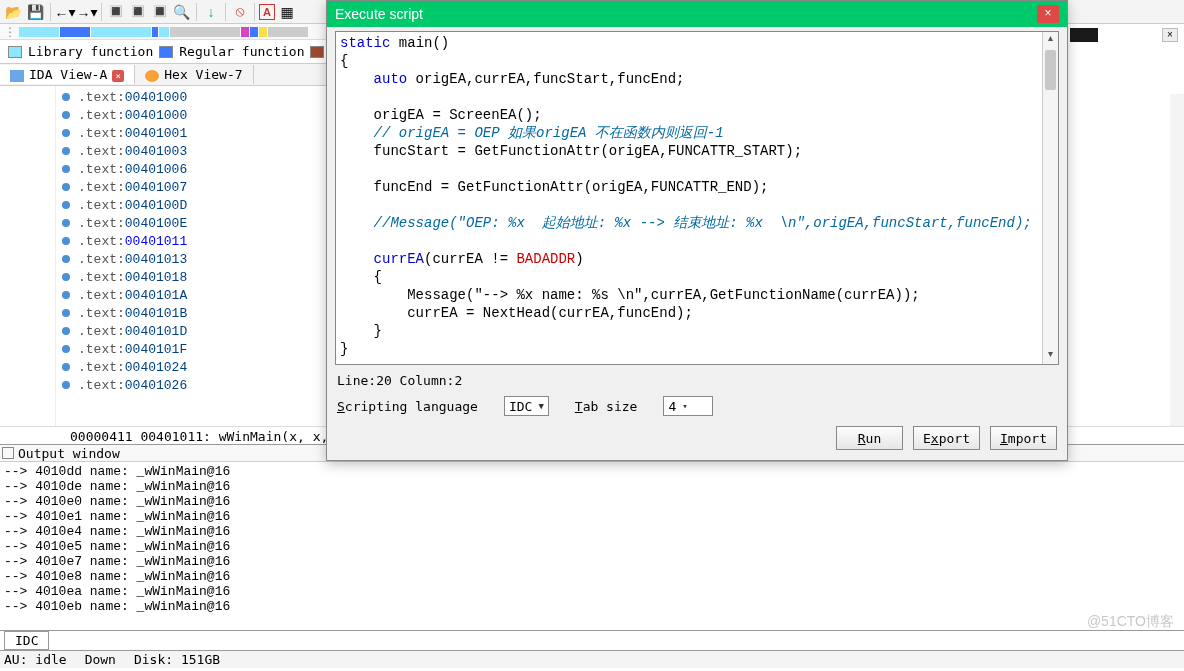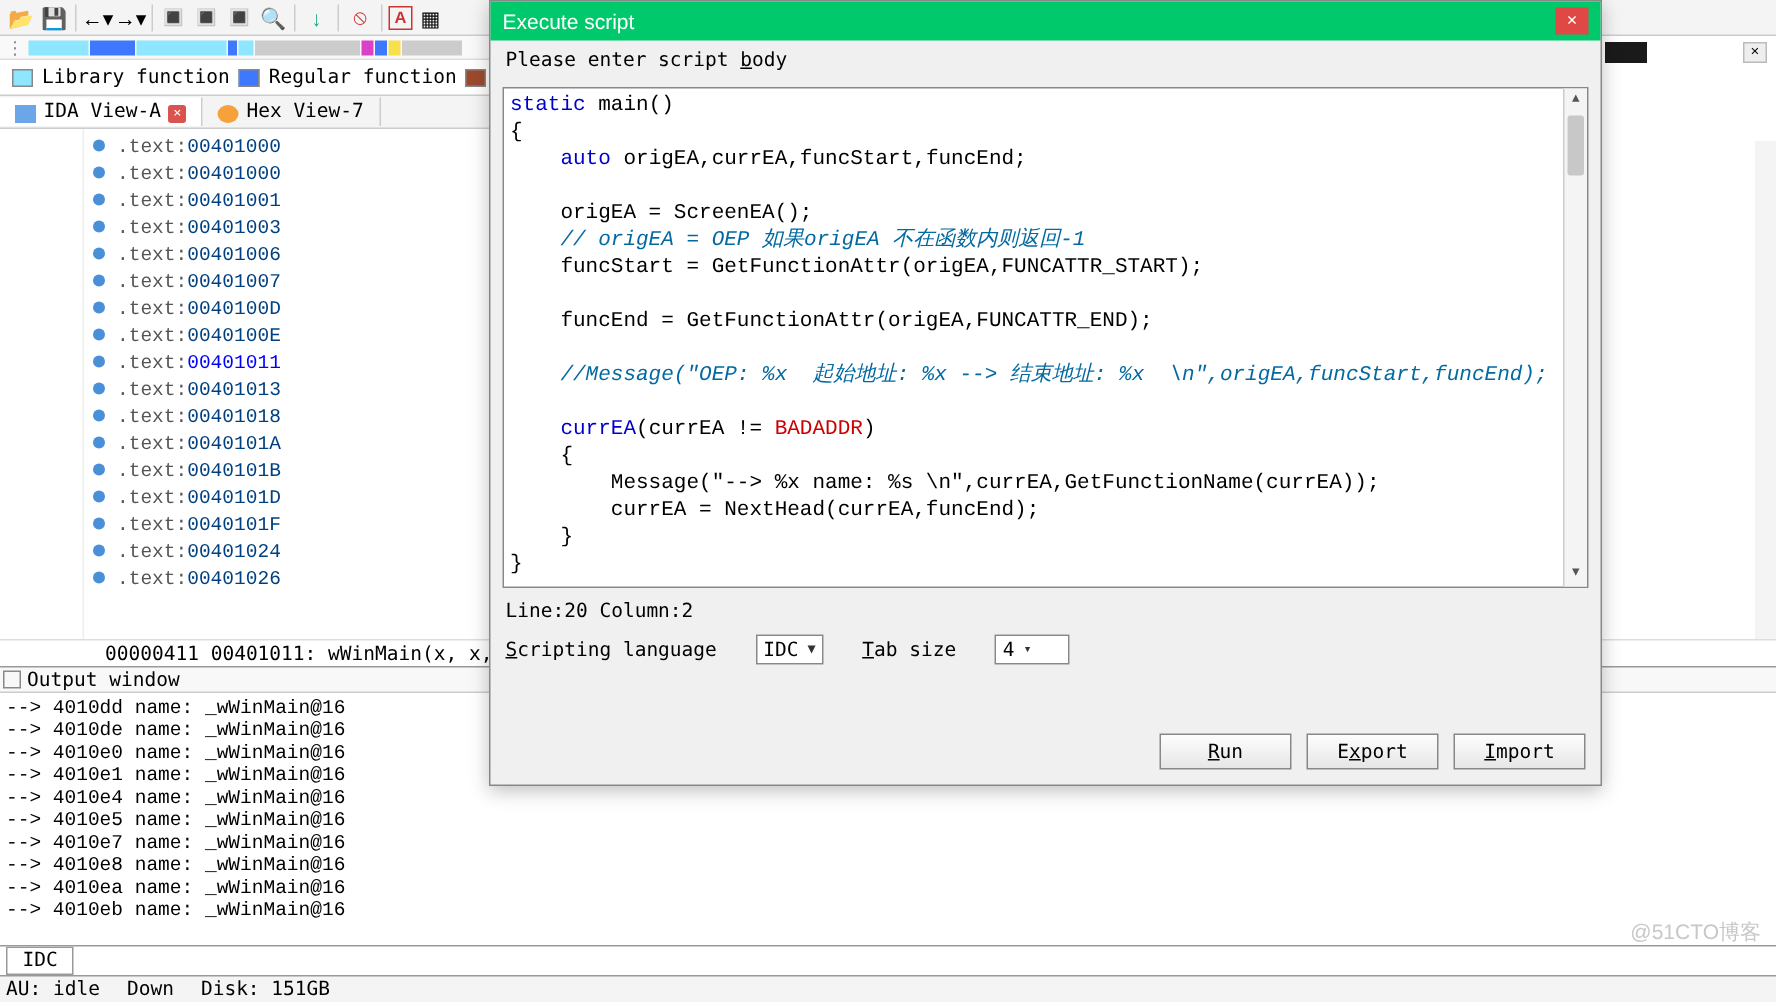--- a/index.html
+++ b/index.html
@@ -100,21 +100,21 @@
 .editor .err { color: #cc0000; }
 .scrollbar { width: 16px; background: #f4f4f4; border-left: 1px solid #ccc; position: relative; }
 .scrollbar .up, .scrollbar .down { height: 16px; text-align: center; font-size: 10px; color: #555; cursor: pointer; }
 .scrollbar .thumb { position: absolute; left: 2px; right: 2px; top: 18px; height: 40px; background: #c8c8c8; border-radius: 2px; }
 .dialog-footer1 { padding: 4px 10px; font-family: Consolas, monospace; font-size: 13px; display: flex; align-items: center; gap: 10px; }
 .dialog-footer1 .info { flex: 0 0 auto; }
 .dialog-footer2 { padding: 4px 10px 10px; display: flex; align-items: center; gap: 26px; font-family: Consolas, monospace; font-size: 13px; }
 .combo { border: 1px solid #888; background: #fff; height: 20px; padding: 0 4px; font-family: inherit; font-size: inherit; display: flex; align-items: center; gap: 6px; cursor: pointer; }
 .combo .arr { font-size: 9px; color: #333; }
 .dialog-buttons { padding: 0 10px 10px; display: flex; justify-content: flex-end; gap: 10px; }
-.dbtn { width: 88px; height: 24px; border: 1px solid #888; background: linear-gradient(#fdfdfd,#e6e6e6); font-family: Consolas, monospace; font-size: 13px; cursor: pointer; margin-top: 36px; }
+.dbtn { width: 67px; height: 24px; border: 1px solid #888; background: linear-gradient(#fdfdfd,#e6e6e6); font-family: Consolas, monospace; font-size: 13px; cursor: pointer; }
 
 
 .rightpanel { position: absolute; right: 0; top: 24px; width: 120px; height: 70px; background: #fff; }
 .rp-bar1 { height: 14px; background: #1a1a1a; width: 28px; margin: 4px 0 0 6px; }
 .rp-close { width: 16px; height: 14px; background: #eee; border: 1px solid #bbb; font-size: 10px; text-align: center; line-height: 12px; position: absolute; top: 4px; right: 6px; cursor: pointer; }
 
 .watermark { position: absolute; right: 10px; bottom: 40px; color: #c8c8c8; font-size: 14px; font-family: sans-serif; }
 
 u.accel { text-decoration: underline; }
 </style>
@@ -280,21 +280,20 @@
 <div class="rightpanel">
   <div class="rp-bar1"></div>
   <div class="rp-close">×</div>
 </div>
 
 <div class="dialog">
   <div class="dialog-titlebar">
     <span>Execute script</span>
     <div class="dialog-close">×</div>
   </div>
-  <div class="dialog-label">Please enter script <u class="accel">b</u>ody</div>
   <div class="editor-wrap">
     <div class="editor" id="editor"><span class="kw">static</span> main()
 {
 <span class="kw">    auto</span> origEA,currEA,funcStart,funcEnd;
 
     origEA = ScreenEA();
 <span class="cm">    // origEA = OEP 如果origEA 不在函数内则返回-1</span>
     funcStart = GetFunctionAttr(origEA,FUNCATTR_START);
 
     funcEnd = GetFunctionAttr(origEA,FUNCATTR_END);

